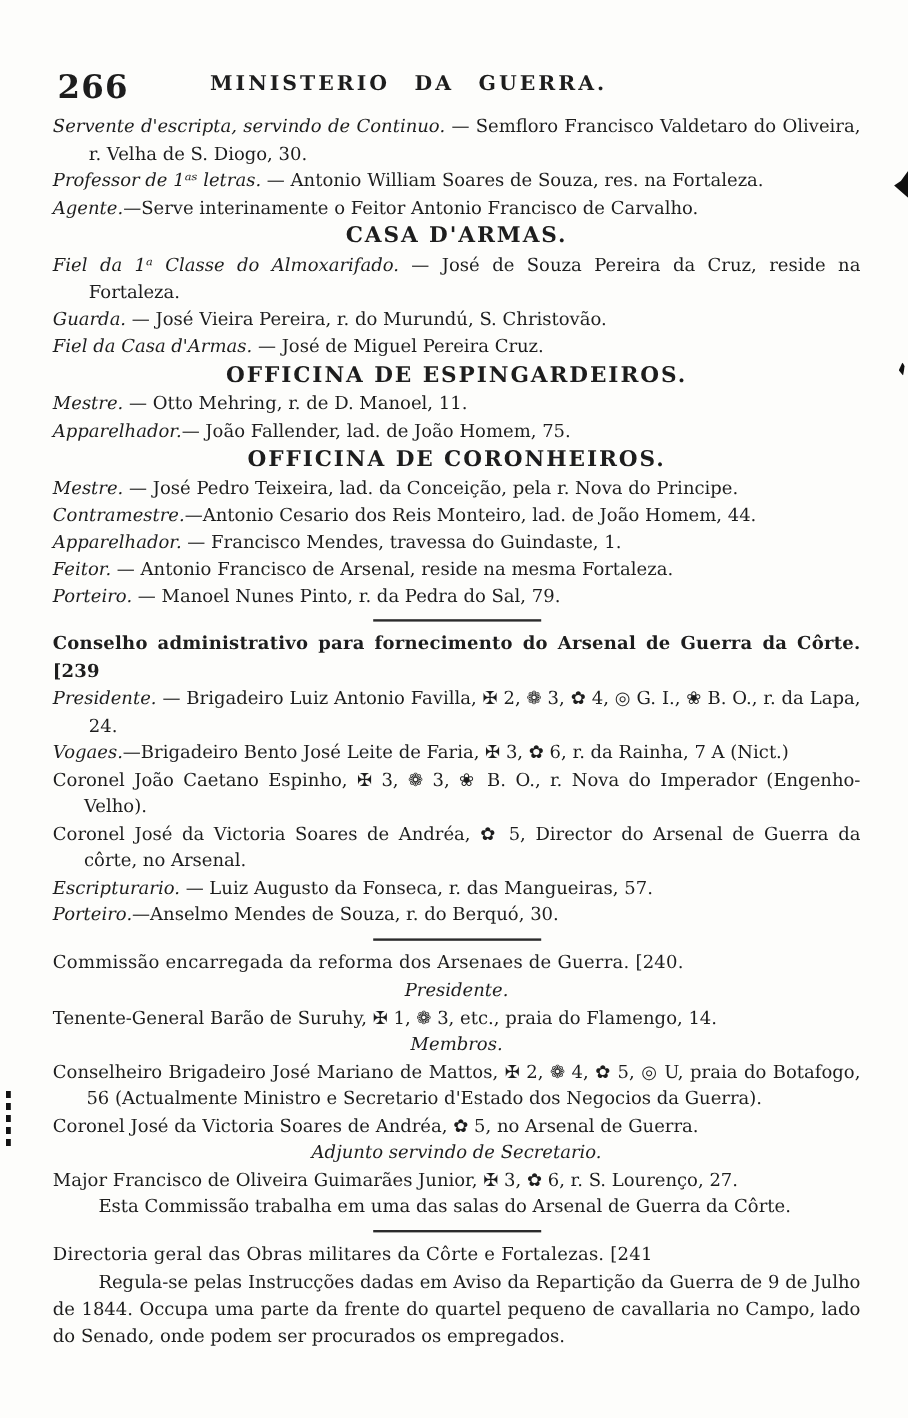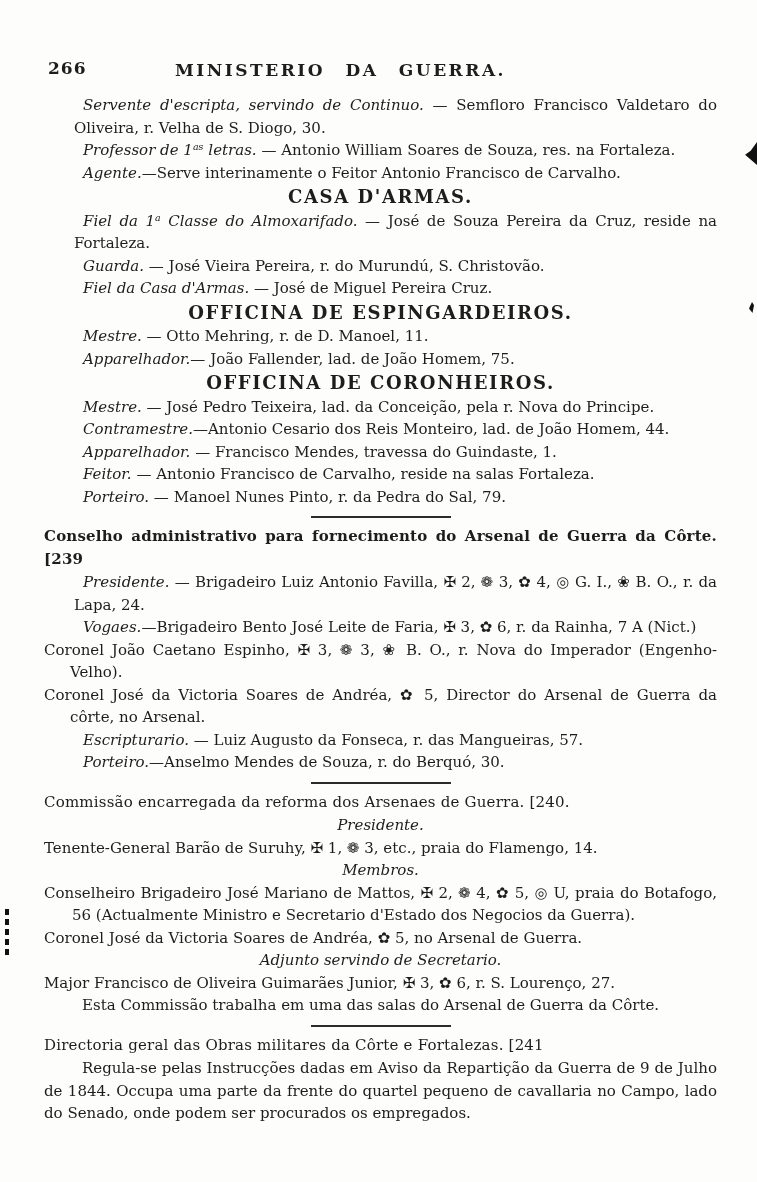--- a/index.html
+++ b/index.html
@@ -10,33 +10,33 @@
     font-family: "DejaVu Serif", "DejaVu Sans", serif;
     overflow: hidden;
     position: relative;
   }
   .page { position: relative; width: 757px; height: 1182px; }
 
   
   .page-header { position: relative; height: 34px; margin-top: 56px; }
   .page-num {
     position: absolute; left: 48px; top: 2px;
-    font-size: 17px; font-weight: bold; letter-spacing: 1px;
+    font-size: 27px; font-weight: bold; letter-spacing: 1px;
   }
   .page-title {
     position: absolute; left: 0; right: 76px; top: 4px;
     margin: 0; text-align: center;
     font-size: 17px; font-weight: bold;
     letter-spacing: 2.5px; word-spacing: 12px;
   }
 
   
   .content { padding: 4px 40px 0 44px; font-size: 15px; line-height: 22.5px; }
   .content p { margin: 0; }
-  .lead { font-style: italic; margin-left: 39px; }
+  .lead { font-style: italic; }
 
   .entry        { text-align: justify; padding-left: 30px; text-indent: -30px; }
   .entry-sub    { text-align: justify; margin-left: 40px; padding-left: 26px; text-indent: -26px; }
   .entry-c      { text-align: justify; margin-left: 16px; padding-left: 28px; text-indent: -28px; }
   .center-caps  { text-align: center; font-size: 18px; font-weight: bold; letter-spacing: 1.6px; margin: 2px 0 1px !important; }
   .center-italic{ text-align: center; font-style: italic; }
   .heading-bold { font-weight: bold; text-align: justify; margin: 6px 0 1px !important; letter-spacing: 0.2px; }
   .heading-bold-center { font-weight: normal; text-align: left; margin: 7px 0 1px !important; letter-spacing: 0.2px; }
   .indent-line  { text-indent: 38px; }
   .para-indent  { text-indent: 38px; text-align: justify; }
@@ -73,21 +73,21 @@
       <p class="entry"><span class="lead">Fiel da 1ᵃ Classe do Almoxarifado.</span><span> — José de Souza Pereira da Cruz,  reside na Fortaleza.</span></p>
       <p class="entry"><span class="lead">Guarda.</span><span> — José Vieira Pereira, r. do Murundú, S. Christovão.</span></p>
       <p class="entry"><span class="lead">Fiel da Casa d'Armas.</span><span> — José de Miguel Pereira Cruz.</span></p>
       <p class="center-caps"><span>OFFICINA DE ESPINGARDEIROS.</span></p>
       <p class="entry"><span class="lead">Mestre.</span><span> — Otto Mehring, r. de D. Manoel, 11.</span></p>
       <p class="entry"><span class="lead">Apparelhador.</span><span>— João Fallender, lad. de João Homem, 75.</span></p>
       <p class="center-caps"><span>OFFICINA DE CORONHEIROS.</span></p>
       <p class="entry"><span class="lead">Mestre.</span><span> — José Pedro Teixeira, lad. da Conceição, pela r. Nova do Principe.</span></p>
       <p class="entry"><span class="lead">Contramestre.</span><span>—Antonio Cesario dos Reis Monteiro, lad. de João Homem, 44.</span></p>
       <p class="entry"><span class="lead">Apparelhador.</span><span> — Francisco Mendes, travessa do Guindaste, 1.</span></p>
-      <p class="entry"><span class="lead">Feitor.</span><span> — Antonio Francisco de Carvalho, reside na salas Fortaleza.</span></p>
+      <p class="entry"><span class="lead">Feitor.</span><span> — Antonio Francisco de Arsenal, reside na mesma Fortaleza.</span></p>
       <p class="entry"><span class="lead">Porteiro.</span><span> — Manoel Nunes Pinto, r. da Pedra do Sal, 79.</span></p>
       <hr class="rule">
       <p class="heading-bold"><span>Conselho administrativo para fornecimento do Arsenal de Guerra da Côrte. [239</span></p>
       <p class="entry"><span class="lead">Presidente.</span><span> — Brigadeiro Luiz Antonio Favilla, ✠ 2, ❁ 3, ✿ 4, ◎ G. I., ❀ B. O., r. da Lapa, 24.</span></p>
       <p class="entry"><span class="lead">Vogaes.</span><span>—Brigadeiro Bento José Leite de Faria, ✠ 3, ✿ 6, r. da Rainha, 7 A (Nict.)</span></p>
       <p class="entry-sub"><span>Coronel João Caetano Espinho, ✠ 3, ❁ 3, ❀ B. O., r. Nova do Imperador (Engenho-Velho).</span></p>
       <p class="entry-sub"><span>Coronel José da Victoria Soares de Andréa, ✿ 5, Director do Arsenal de Guerra da côrte, no Arsenal.</span></p>
       <p class="entry"><span class="lead">Escripturario.</span><span> — Luiz Augusto da Fonseca, r. das Mangueiras, 57.</span></p>
       <p class="entry"><span class="lead">Porteiro.</span><span>—Anselmo Mendes de Souza, r. do Berquó, 30.</span></p>
       <hr class="rule">

